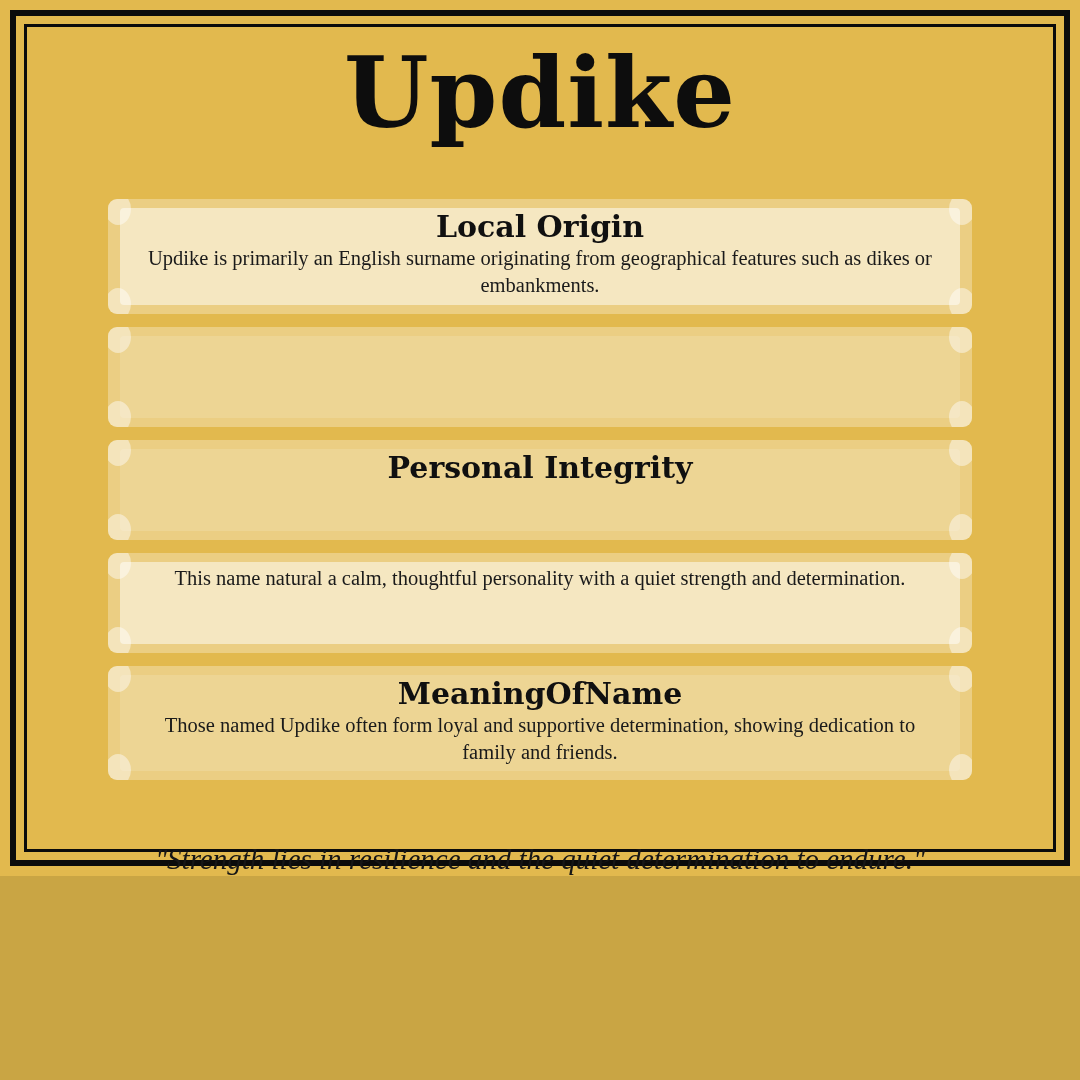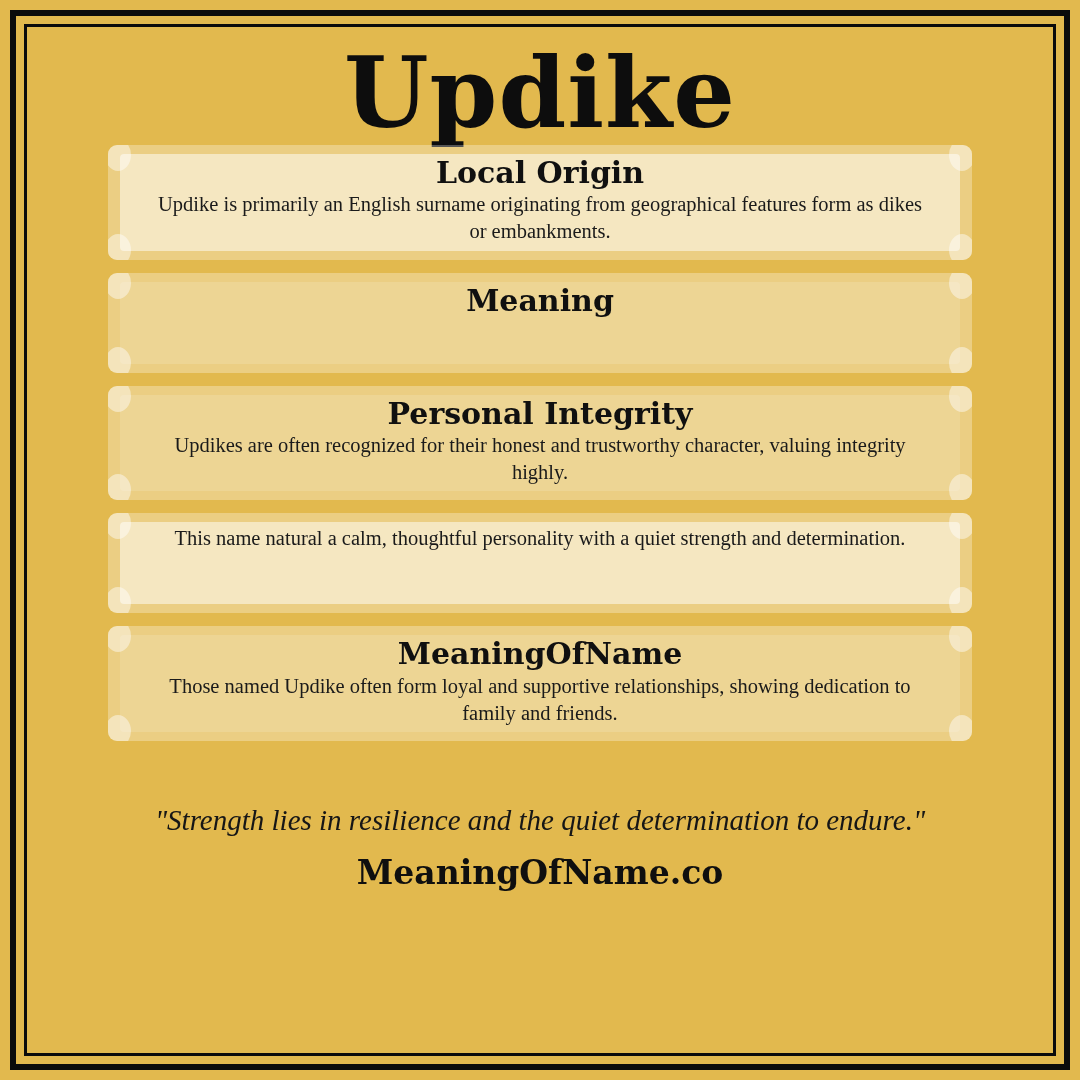--- a/index.html
+++ b/index.html
@@ -1,18 +1,18 @@
 <!DOCTYPE html>
 <html><head>
 <meta charset="utf-8">
 <style>
   html,body{margin:0;padding:0;background:#c9a544;}
   .canvas{
     position:relative;
-    width:1080px;height:1080px;
+    width:1080px;height:876px;
     background:#e2b94e;
     overflow:hidden;
     font-family:"DejaVu Serif", serif;
     color:#141414;
   }
   .frame-outer{
     position:absolute; inset:10px;
     border:6px solid #0b0b0b;
     pointer-events:none;
   }
@@ -29,20 +29,21 @@
   h1.title{
     margin:0;
     font-size:97px;
     line-height:1.05;
     font-weight:bold;
     letter-spacing:1px;
     color:#0d0d0d;
     text-align:center;
   }
   .sections{
+    margin-top:54px;
     width:864px;
     display:flex; flex-direction:column;
   }
   .card{
     position:relative;
     border-radius:9px;
     background:rgba(255,255,255,0.30);
     padding:9px 12px;
     margin-bottom:13px;
     overflow:hidden;
@@ -111,64 +112,62 @@
 
     <div class="sections">
 
       <section class="card light">
         <i class="dot tl"></i>
         <i class="dot tr"></i>
         <i class="dot bl"></i>
         <i class="dot br"></i>
         <div class="card-inner">
           <h2 class="heading">Local Origin</h2>
-          <p class="body">Updike is primarily an English surname originating from geographical features form as dikes or embankments.</p>
+          <p class="body">Updike is primarily an English surname originating from geographical features such as dikes or embankments.</p>
         </div>
       </section>
 
       <section class="card dark">
         <i class="dot tl"></i>
         <i class="dot tr"></i>
         <i class="dot bl"></i>
         <i class="dot br"></i>
         <div class="card-inner">
-          <h2 class="heading">Meaning</h2>
         </div>
       </section>
 
 
       <section class="card dark">
         <i class="dot tl"></i>
         <i class="dot tr"></i>
         <i class="dot bl"></i>
         <i class="dot br"></i>
         <div class="card-inner">
           <h2 class="heading">Personal Integrity</h2>
-          <p class="body">Updikes are often recognized for their honest and trustworthy character, valuing integrity highly.</p>
         </div>
       </section>
 
       <section class="card light">
         <i class="dot tl"></i>
         <i class="dot tr"></i>
         <i class="dot bl"></i>
         <i class="dot br"></i>
         <div class="card-inner">
           <p class="body">This name natural a calm, thoughtful personality with a quiet strength and determination.</p>
         </div>
       </section>
 
       <section class="card dark">
         <i class="dot tl"></i>
         <i class="dot tr"></i>
         <i class="dot bl"></i>
         <i class="dot br"></i>
         <div class="card-inner">
           <h2 class="heading">MeaningOfName</h2>
-          <p class="body">Those named Updike often form loyal and supportive relationships, showing dedication to family and friends.</p>
+          <p class="body">Those named Updike often form loyal and supportive determination, showing dedication to family and friends.</p>
         </div>
       </section>
 
     </div>
 
     <p class="quote">"Strength lies in resilience and the quiet determination to endure."</p>
     <p class="brand">MeaningOfName.co</p>
   </div>
 </div>
 

